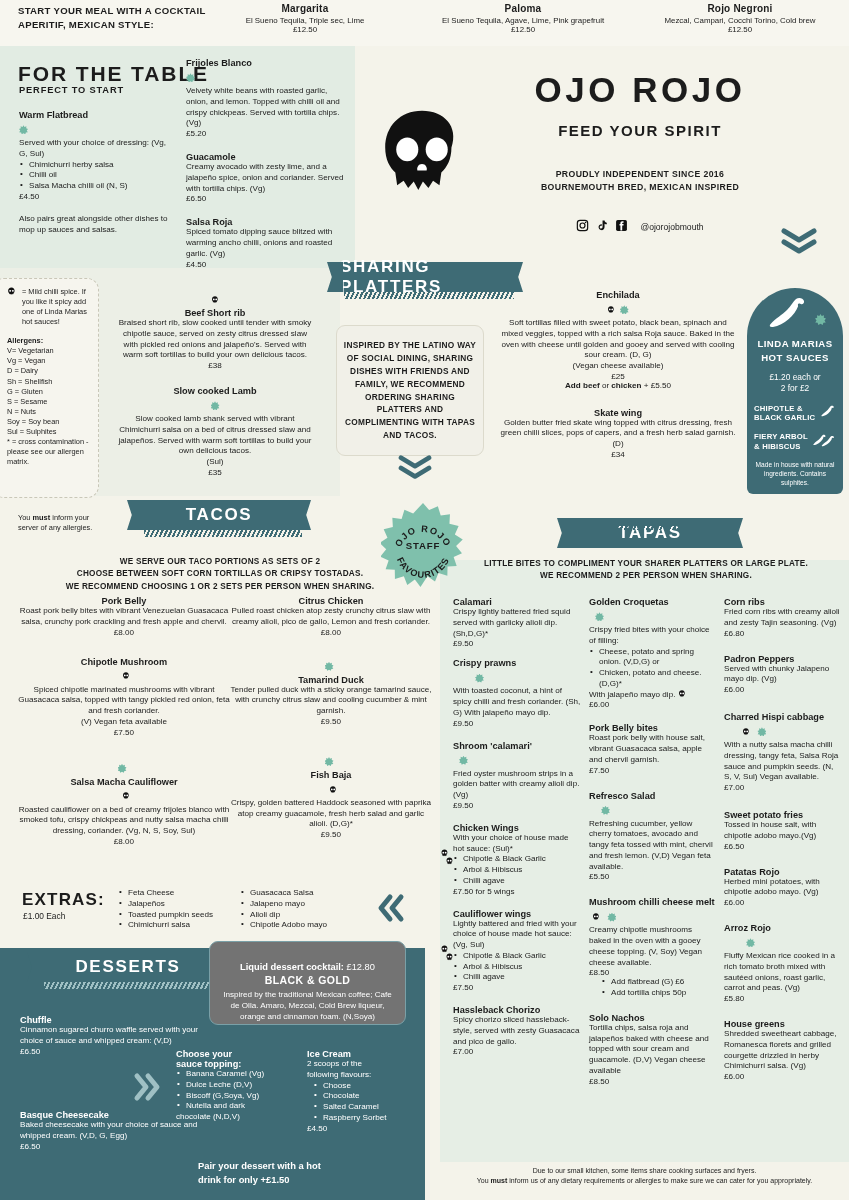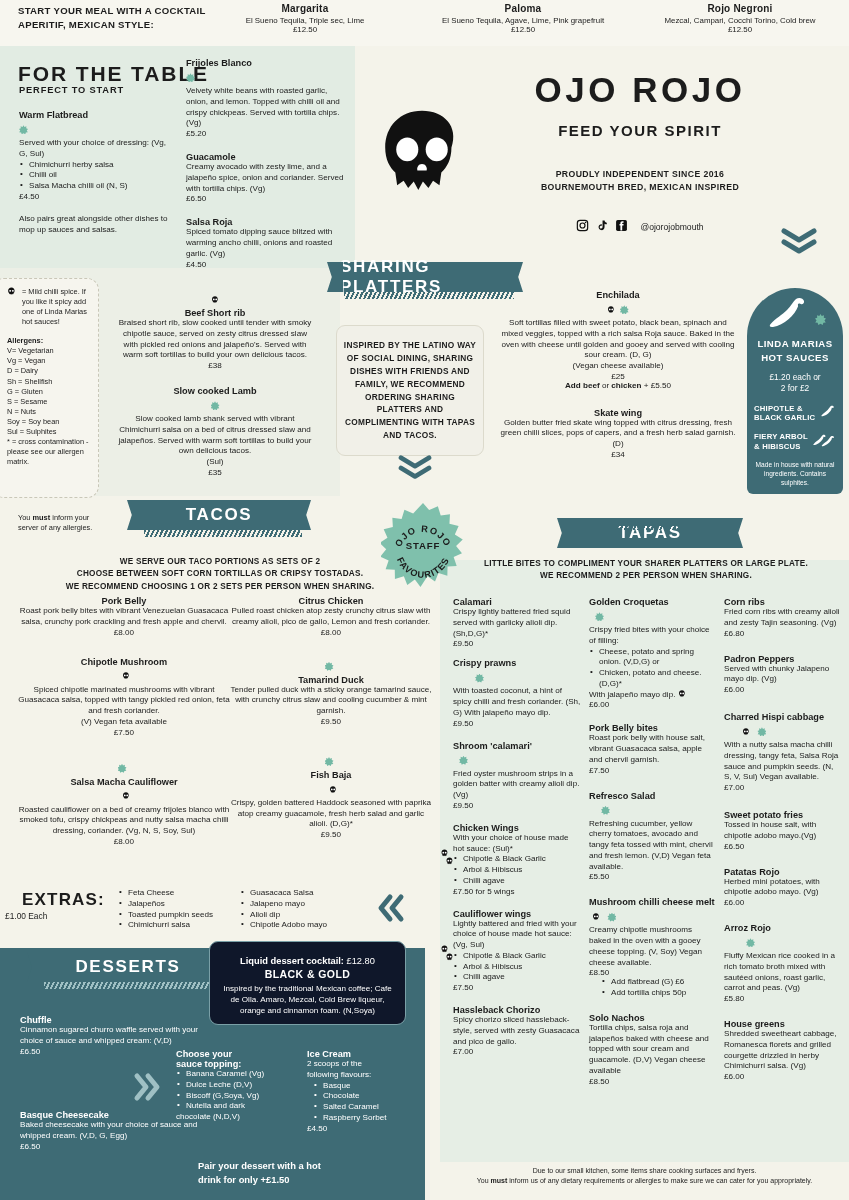--- a/index.html
+++ b/index.html
@@ -89,26 +89,26 @@
   #hotsauce .hs-foot { font-size:6.6px; line-height:1.35; margin-top:10px; }
 
   
   #staff-badge { position:absolute; left:381px; top:503px; width:84px; height:84px; }
 
   .menu-item { margin-bottom:10px; }
   .menu-item .dishname { display:block; }
 
   
   #extras-title { position:absolute; left:22px; top:890px; font-size:17px; font-weight:700; letter-spacing:.07em; }
-  #extras-each { position:absolute; left:5px; top:911px; font-size:8.4px;text-align:center; }
+  #extras-each { position:absolute; left:23px; top:911px; font-size:8.4px;text-align:center; }
 
   
   #desserts-panel { position:absolute; left:0; top:948px; width:425px; height:252px; background:#3e6b75; color:#fff; }
   #dessert-cocktail { position:absolute; left:209px; top:941px; width:197px; height:84px;
-     background:#0f172a; border:1px solid #7aa0a7; border-radius:9px; color:#fff; text-align:center; padding:14px 8px; }
+     background:#737373; border:1px solid #7aa0a7; border-radius:9px; color:#fff; text-align:center; padding:20px 8px; }
 
   .wht { color:#fff; }
 
   
   #footer-note { position:absolute; left:440px; top:1166px; width:409px; text-align:center;
      font-size:7px; line-height:1.45; }
   .green-star { display:inline-block; width:9px; height:9px; vertical-align:middle;
      background:#72b8a4;
      clip-path:polygon(50% 0,61% 19%,82% 12%,80% 34%,100% 41%,86% 58%,98% 77%,76% 79%,70% 100%,50% 89%,30% 100%,24% 79%,2% 77%,14% 58%,0 41%,20% 34%,18% 12%,39% 19%); }
 </style>
@@ -671,21 +671,21 @@
       <li>Nutella and dark</li>
     </ul>
     <div class="bodytxt">chocolate (N,D,V)</div>
   </div>
 
   <div class="wht" style="position:absolute;left:307px;top:1049px;width:110px;">
     <div class="dishname">Ice Cream</div>
     <div class="bodytxt">2 scoops of the</div>
     <div class="bodytxt">following flavours:</div>
     <ul class="dots" style="padding-left:6px;">
-      <li>Basque</li>
+      <li>Choose</li>
       <li>Chocolate</li>
       <li>Salted Caramel</li>
       <li>Raspberry Sorbet</li>
     </ul>
     <div class="price">£4.50</div>
   </div>
 
   <div class="wht" style="position:absolute;left:198px;top:1159px;width:190px;font-size:9.4px;font-weight:700;line-height:1.45;">
     <div>Pair your dessert with a hot</div>
     <div>drink for only +£1.50</div>

